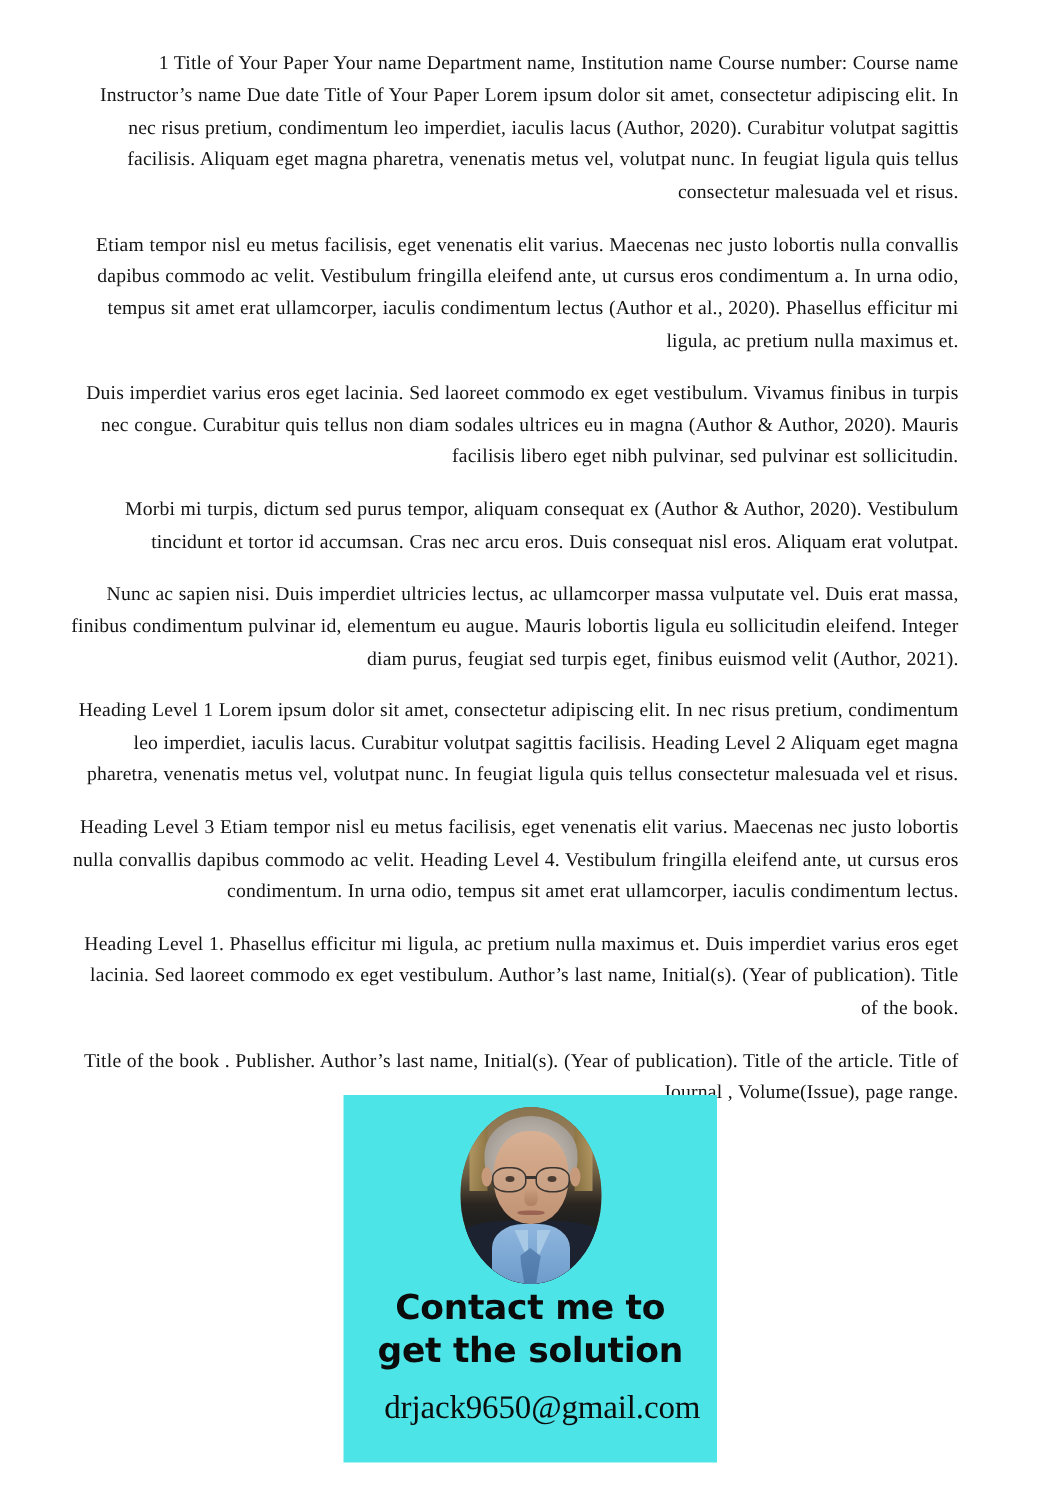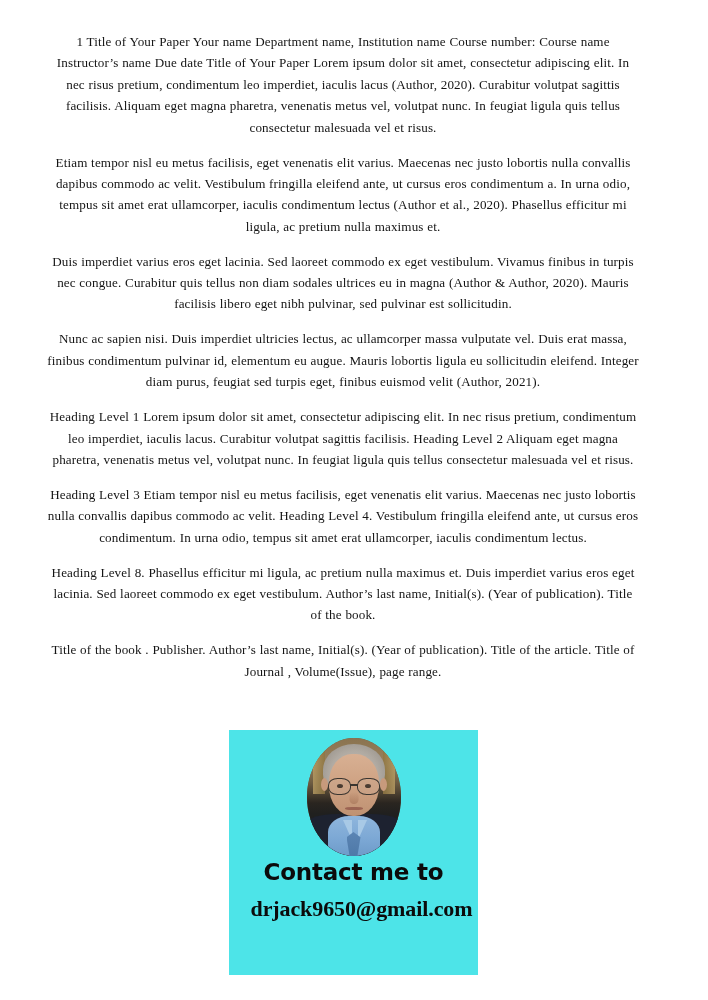--- a/index.html
+++ b/index.html
@@ -28,21 +28,21 @@
   #doc-body {
     position: absolute;
     left: 47px;
     top: 31px;
     width: 592px;
   }
 
   .para {
     font-size: 13.1px;
     line-height: 21.4px;
-    text-align: center;
+    text-align: right;
     margin: 0 0 13.5px 0;
     color: #141414;
     letter-spacing: 0.01em;
     word-spacing: 0.02em;
   }
 
   
   #contact-overlay {
     position: absolute;
     left: 229px;
@@ -183,43 +183,44 @@
   .contact-line {
     font-family: "DejaVu Sans", "Liberation Sans", sans-serif;
     font-weight: bold;
     font-size: 23px;
     line-height: 29px;
     color: #0b0b0b;
     letter-spacing: -0.2px;
   }
   #contact-email {
     font-family: "Liberation Serif", "DejaVu Serif", serif;
-    font-weight: bold;
+    font-weight: normal;
     font-size: 22px;
     line-height: 28px;
     color: #0b0b0b;
     text-align: center;
     margin-top: 8px;
     letter-spacing: -0.1px;
     padding-left: 16px;
   }
 </style>
 </head>
 <body>
 
 <div id="page">
 
   <div id="doc-body">
     <p class="para">1 Title of Your Paper Your name Department name, Institution name Course number: Course name Instructor’s name Due date Title of Your Paper Lorem ipsum dolor sit amet, consectetur adipiscing elit. In nec risus pretium, condimentum leo imperdiet, iaculis lacus (Author, 2020). Curabitur volutpat sagittis facilisis. Aliquam eget magna pharetra, venenatis metus vel, volutpat nunc. In feugiat ligula quis tellus consectetur malesuada vel et risus.</p>
     <p class="para">Etiam tempor nisl eu metus facilisis, eget venenatis elit varius. Maecenas nec justo lobortis nulla convallis dapibus commodo ac velit. Vestibulum fringilla eleifend ante, ut cursus eros condimentum a. In urna odio, tempus sit amet erat ullamcorper, iaculis condimentum lectus (Author et al., 2020). Phasellus efficitur mi ligula, ac pretium nulla maximus et.</p>
     <p class="para">Duis imperdiet varius eros eget lacinia. Sed laoreet commodo ex eget vestibulum. Vivamus finibus in turpis nec congue. Curabitur quis tellus non diam sodales ultrices eu in magna (Author &amp; Author, 2020). Mauris facilisis libero eget nibh pulvinar, sed pulvinar est sollicitudin.</p>
+    <p class="para">Morbi mi turpis, dictum sed purus tempor, aliquam consequat ex (Author &amp; Author, 2020). Vestibulum tincidunt et tortor id accumsan. Cras nec arcu eros. Duis consequat nisl eros. Aliquam erat volutpat.</p>
     <p class="para">Nunc ac sapien nisi. Duis imperdiet ultricies lectus, ac ullamcorper massa vulputate vel. Duis erat massa, finibus condimentum pulvinar id, elementum eu augue. Mauris lobortis ligula eu sollicitudin eleifend. Integer diam purus, feugiat sed turpis eget, finibus euismod velit (Author, 2021).</p>
     <p class="para">Heading Level 1 Lorem ipsum dolor sit amet, consectetur adipiscing elit. In nec risus pretium, condimentum leo imperdiet, iaculis lacus. Curabitur volutpat sagittis facilisis. Heading Level 2 Aliquam eget magna pharetra, venenatis metus vel, volutpat nunc. In feugiat ligula quis tellus consectetur malesuada vel et risus.</p>
     <p class="para">Heading Level 3 Etiam tempor nisl eu metus facilisis, eget venenatis elit varius. Maecenas nec justo lobortis nulla convallis dapibus commodo ac velit. Heading Level 4. Vestibulum fringilla eleifend ante, ut cursus eros condimentum. In urna odio, tempus sit amet erat ullamcorper, iaculis condimentum lectus.</p>
-    <p class="para">Heading Level 8. Phasellus efficitur mi ligula, ac pretium nulla maximus et. Duis imperdiet varius eros eget lacinia. Sed laoreet commodo ex eget vestibulum. Author’s last name, Initial(s). (Year of publication). Title of the book.</p>
+    <p class="para">Heading Level 1. Phasellus efficitur mi ligula, ac pretium nulla maximus et. Duis imperdiet varius eros eget lacinia. Sed laoreet commodo ex eget vestibulum. Author’s last name, Initial(s). (Year of publication). Title of the book.</p>
     <p class="para">Title of the book . Publisher. Author’s last name, Initial(s). (Year of publication). Title of the article. Title of Journal , Volume(Issue), page range.</p>
   </div>
 
   <div id="contact-overlay">
 
     <div id="contact-photo-wrap">
       <div class="ph-bg"></div>
       <div class="ph-frame-l"></div>
       <div class="ph-frame-r"></div>
       <div class="ph-jacket"></div>
@@ -239,18 +240,19 @@
           </div>
         <div class="ph-lens r">
             <div class="ph-eye r"></div>
           </div>
         <div class="ph-bridge"></div>
       </div>
     </div>
 
     <div id="contact-lines">
       <div class="contact-line">Contact me to</div>
+      <div class="contact-line">get the solution</div>
       <div id="contact-email">drjack9650@gmail.com</div>
     </div>
 
   </div>
 
 </div>
 
 </body></html>

